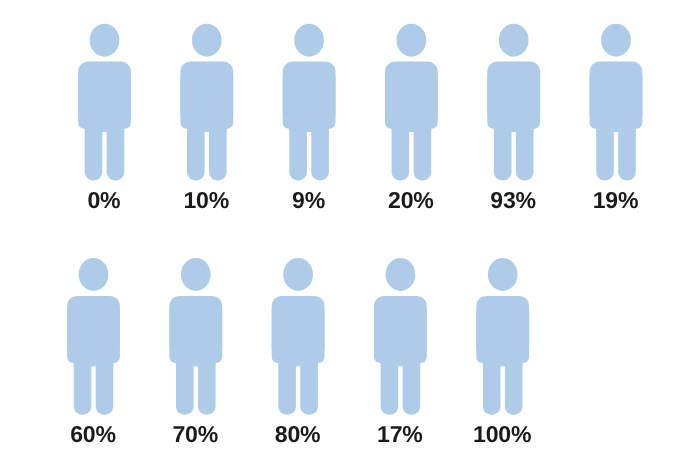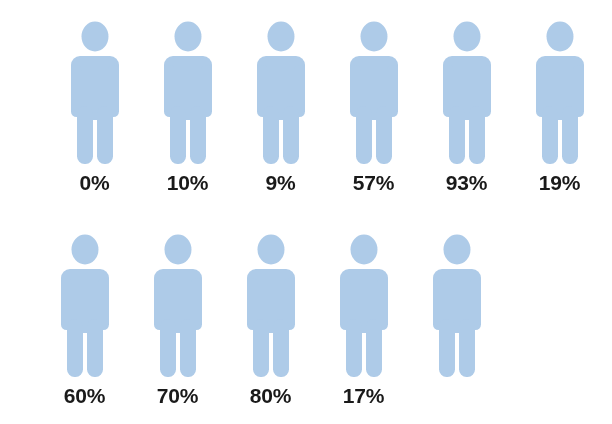--- a/index.html
+++ b/index.html
@@ -18,21 +18,21 @@
     width: 612px;
     height: 424px;
     background: #ffffff;
   }
   .figure-row {
     position: absolute;
     display: flex;
     align-items: flex-start;
   }
   #row-1 { top: 18px; left: 48px; }
-  #row-2 { top: 231px; left: 38px; }
+  #row-2 { top: 231px; left: 38px; align-items: center; }
   .figure-cell {
     width: 93px;
     display: flex;
     flex-direction: column;
     align-items: center;
   }
   .figure-svg {
     display: block;
     width: 62px;
     height: 148px;
@@ -155,21 +155,21 @@
             <ellipse cx="31" cy="18.5" rx="13.5" ry="15"></ellipse>
             <path d="M16,38 H46 A9,9 0 0 1 55,47 V86 H7 V47 A9,9 0 0 1 16,38 Z"></path>
             <rect x="7" y="47" width="11" height="52" rx="5.5"></rect>
             <rect x="44" y="47" width="11" height="52" rx="5.5"></rect>
             <rect x="13" y="80" width="36" height="22"></rect>
             <rect x="13" y="88" width="16" height="58" rx="7.5"></rect>
             <rect x="33" y="88" width="16" height="58" rx="7.5"></rect>
           </g>
           <rect x="0" y="102.80000000000001" width="62" height="43.199999999999996" fill="#0a57a8" clip-path="url(#person-clip-3)"></rect>
         </svg>
-        <div class="figure-label">57%</div>
+        <div class="figure-label">20%</div>
       </div>
       <div class="figure-cell">
         <svg class="figure-svg" viewBox="0 0 62 148">
           <defs>
             <clipPath id="person-clip-4">
               <g>
                 <ellipse cx="31" cy="18.5" rx="13.5" ry="15"></ellipse>
                 <path d="M16,38 H46 A9,9 0 0 1 55,47 V86 H7 V47 A9,9 0 0 1 16,38 Z"></path>
                 <rect x="7" y="47" width="11" height="52" rx="5.5"></rect>
                 <rect x="44" y="47" width="11" height="52" rx="5.5"></rect>
@@ -353,15 +353,16 @@
             <ellipse cx="31" cy="18.5" rx="13.5" ry="15"></ellipse>
             <path d="M16,38 H46 A9,9 0 0 1 55,47 V86 H7 V47 A9,9 0 0 1 16,38 Z"></path>
             <rect x="7" y="47" width="11" height="52" rx="5.5"></rect>
             <rect x="44" y="47" width="11" height="52" rx="5.5"></rect>
             <rect x="13" y="80" width="36" height="22"></rect>
             <rect x="13" y="88" width="16" height="58" rx="7.5"></rect>
             <rect x="33" y="88" width="16" height="58" rx="7.5"></rect>
           </g>
           <rect x="0" y="2" width="62" height="144" fill="#0a57a8" clip-path="url(#person-clip-10)"></rect>
         </svg>
+        <div class="figure-label">100%</div>
       </div>
     </div>
 </div>
 
 </body></html>

